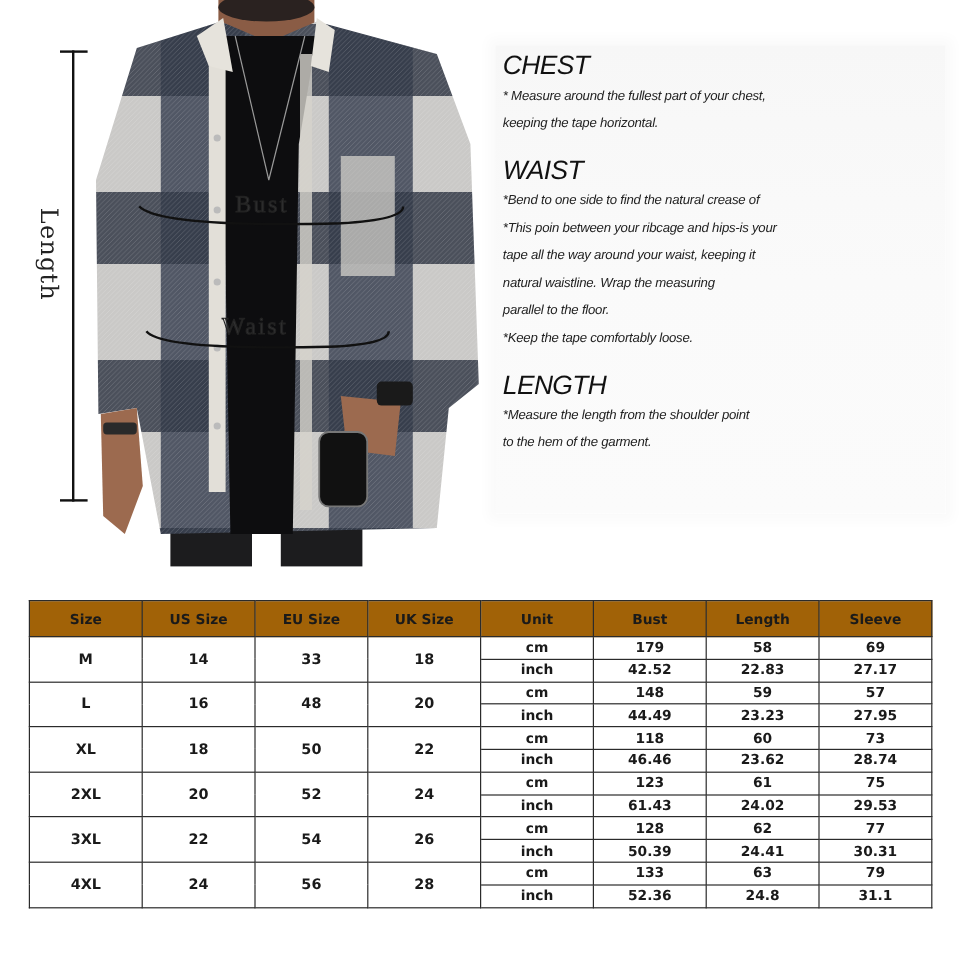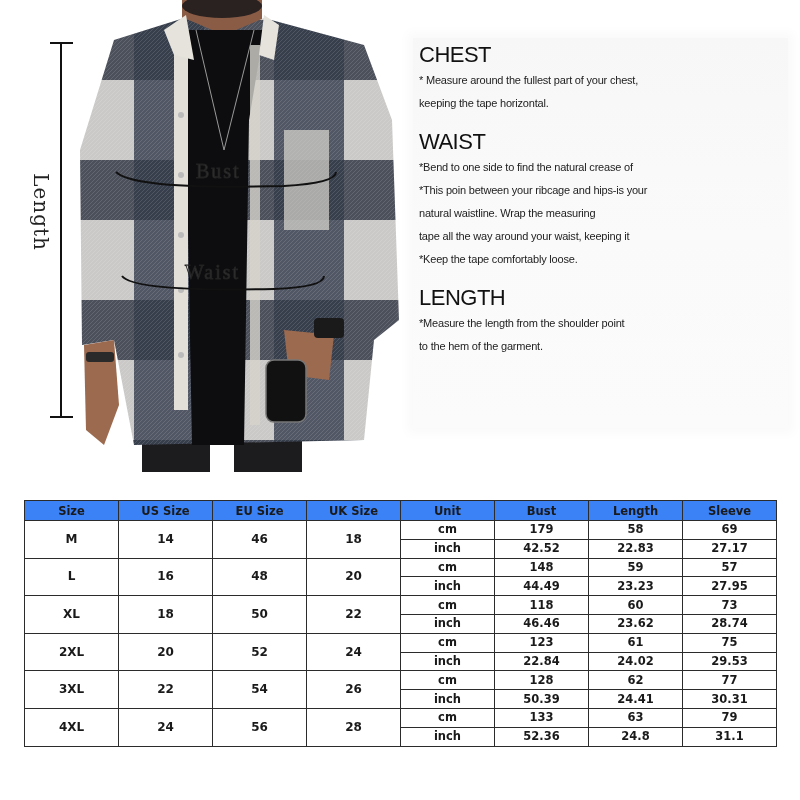--- a/index.html
+++ b/index.html
@@ -36,39 +36,40 @@
     }
     .bust-label { left: 196px; top: 160px; }
     .waist-label { left: 185px; top: 261px; }
 
     
     .guide {
       position: absolute; left: 413px; top: 38px; width: 375px; height: 390px;
       background: linear-gradient(180deg, #f7f7f7 0%, #fafafa 50%, #fbfbfb 100%);
       padding: 4px 6px;
       box-shadow: 0 0 10px 6px #fafafa;
+      font-style: italic;
     }
     .guide-section { margin-bottom: 14px; }
     .guide-title {
       font-size: 22px; font-weight: normal; letter-spacing: -0.5px; color: #111;
       line-height: 26px; margin-bottom: 1px;
     }
     .guide-line { font-size: 11px; line-height: 23px; color: #222; letter-spacing: -0.2px; white-space: nowrap; }
 
     
     .size-table {
       position: absolute; left: 24px; top: 500px; width: 752px;
       border-collapse: collapse; table-layout: fixed;
     }
     .size-table th, .size-table td {
       border: 1.5px solid #2b2b2b; text-align: center; font-weight: bold; color: #1a1a1a;
       font-family: "DejaVu Sans", "Liberation Sans", sans-serif;
     }
     .size-table th {
-      background: #3b82f6; height: 20px; font-size: 11.5px;
+      background: #a16207; height: 30px; font-size: 11.5px;
     }
     .size-table td { font-size: 11.5px; height: 18.8px; padding: 0; line-height: 17px; }
     .size-table td.merged { font-size: 12px; }
     .size-table col { width: 94px; }
   </style>
 </head>
 <body>
 
 <div class="photo">
   <svg viewBox="0 0 336 474" xmlns="http://www.w3.org/2000/svg">
@@ -141,22 +142,23 @@
 <div class="guide">
   <div class="guide-section">
     <div class="guide-title">CHEST</div>
     <div class="guide-line">* Measure around the fullest part of your chest,</div>
     <div class="guide-line">keeping the tape horizontal.</div>
   </div>
   <div class="guide-section">
     <div class="guide-title">WAIST</div>
     <div class="guide-line">*Bend to one side to find the natural crease of</div>
     <div class="guide-line">*This poin between your ribcage and hips-is your</div>
+    <div class="guide-line">tape all the way around your waist, keeping it</div>
     <div class="guide-line">natural waistline. Wrap the measuring</div>
-    <div class="guide-line">tape all the way around your waist, keeping it</div>
+    <div class="guide-line">parallel to the floor.</div>
     <div class="guide-line">*Keep the tape comfortably loose.</div>
   </div>
   <div class="guide-section">
     <div class="guide-title">LENGTH</div>
     <div class="guide-line">*Measure the length from the shoulder point</div>
     <div class="guide-line">to the hem of the garment.</div>
   </div>
 </div>
 
 <table class="size-table">
@@ -179,21 +181,21 @@
       <th>Unit</th>
       <th>Bust</th>
       <th>Length</th>
       <th>Sleeve</th>
     </tr>
   </thead>
   <tbody id="size-body">
       <tr>
         <td rowspan="2" class="merged">M</td>
         <td rowspan="2" class="merged">14</td>
-        <td rowspan="2" class="merged">46</td>
+        <td rowspan="2" class="merged">33</td>
         <td rowspan="2" class="merged">18</td>
         <td>cm</td>
         <td>179</td>
         <td>58</td>
         <td>69</td>
       </tr>
       <tr>
         <td>inch</td>
         <td>42.52</td>
         <td>22.83</td>
@@ -236,21 +238,21 @@
         <td rowspan="2" class="merged">20</td>
         <td rowspan="2" class="merged">52</td>
         <td rowspan="2" class="merged">24</td>
         <td>cm</td>
         <td>123</td>
         <td>61</td>
         <td>75</td>
       </tr>
       <tr>
         <td>inch</td>
-        <td>22.84</td>
+        <td>61.43</td>
         <td>24.02</td>
         <td>29.53</td>
       </tr>
       <tr>
         <td rowspan="2" class="merged">3XL</td>
         <td rowspan="2" class="merged">22</td>
         <td rowspan="2" class="merged">54</td>
         <td rowspan="2" class="merged">26</td>
         <td>cm</td>
         <td>128</td>

